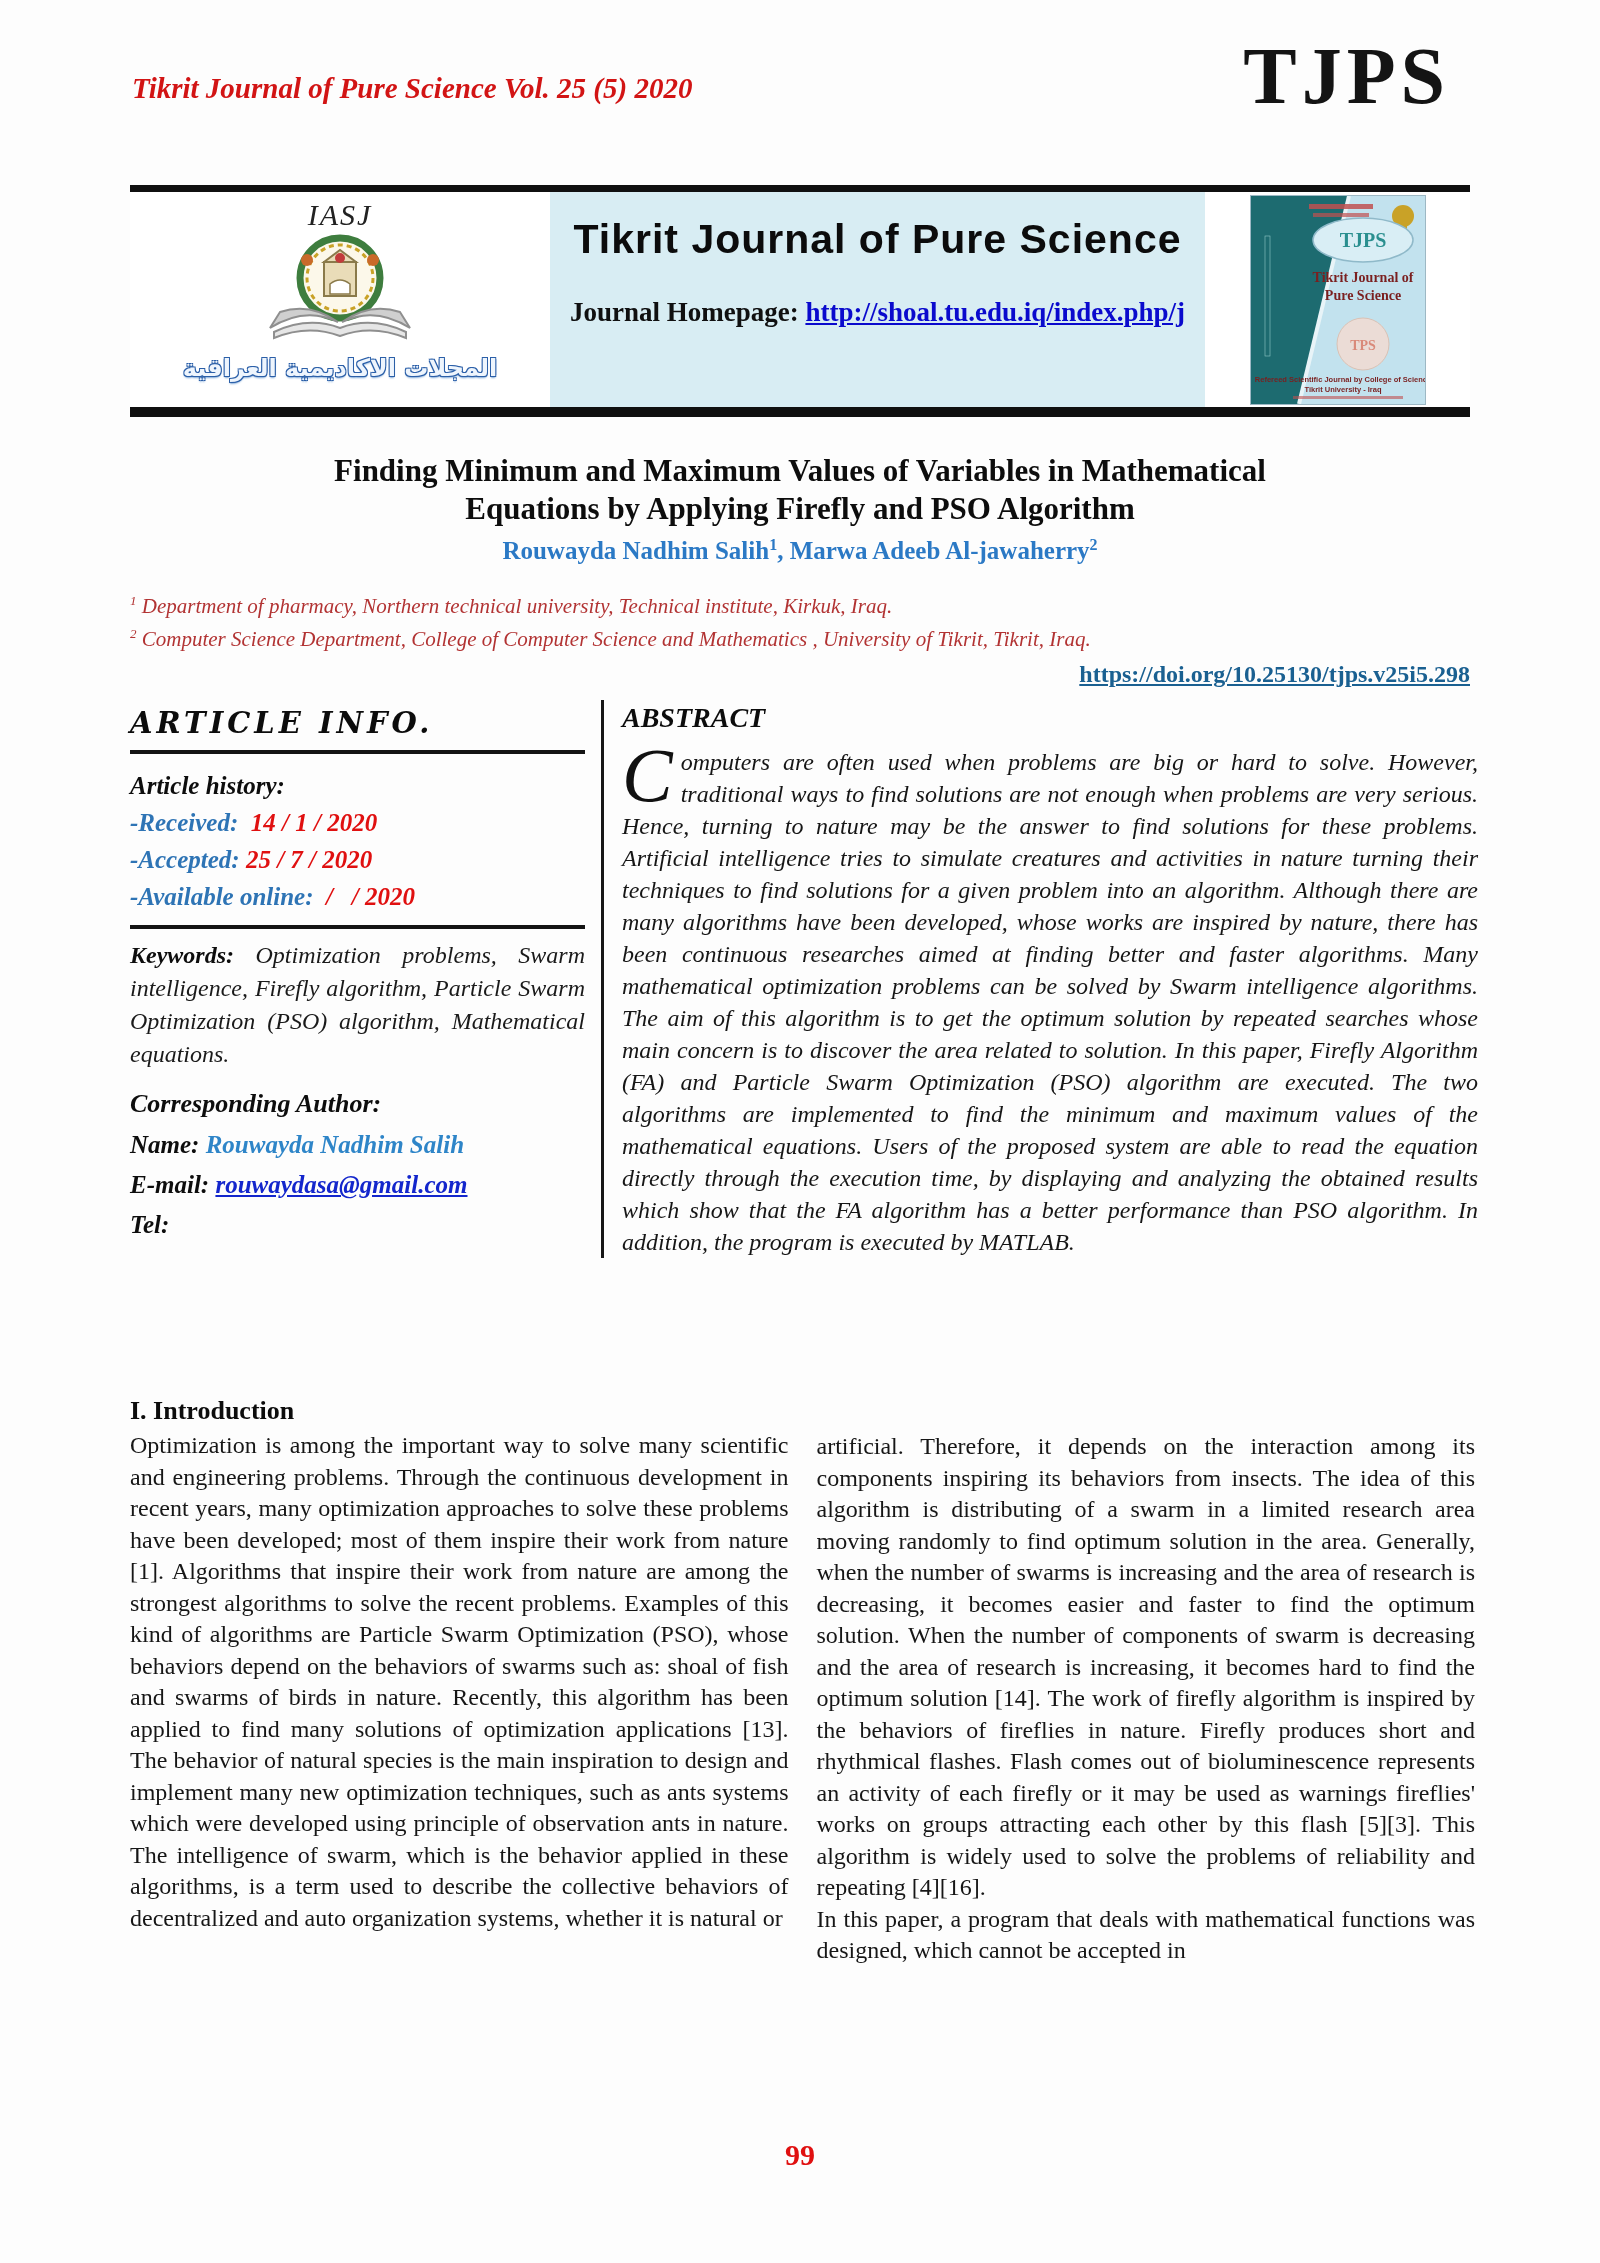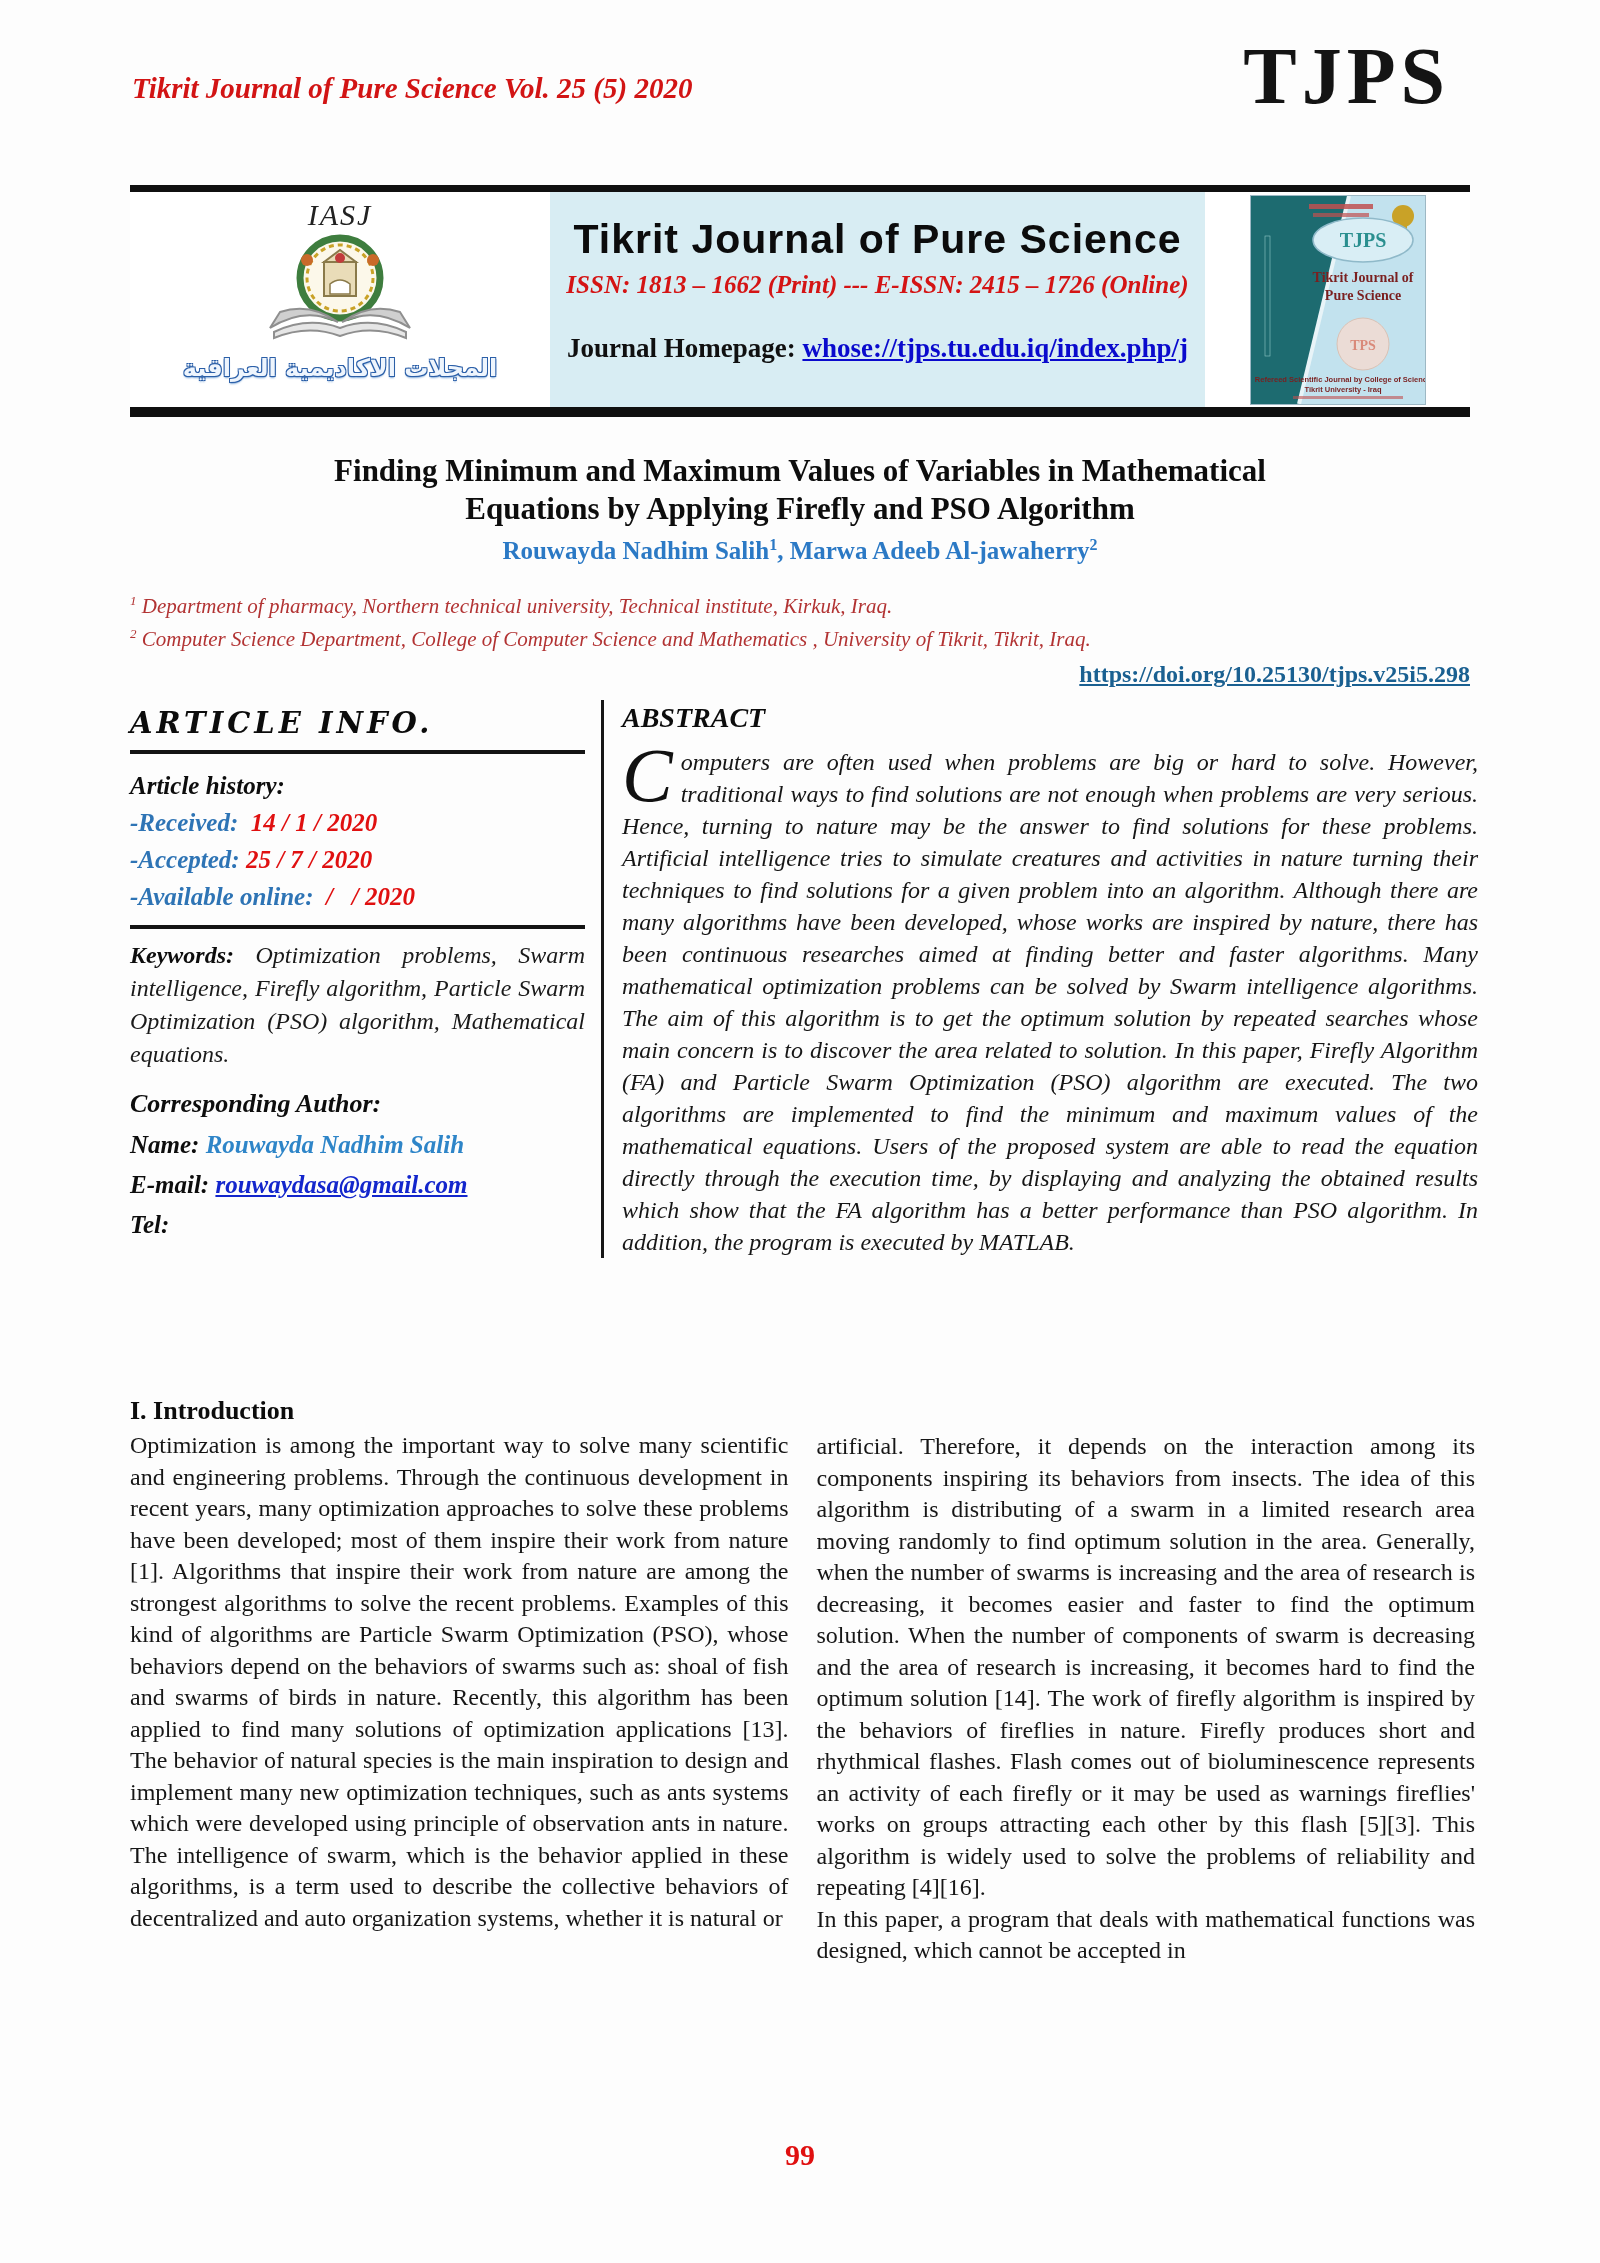--- a/index.html
+++ b/index.html
@@ -119,22 +119,21 @@
         <circle cx="90" cy="26" r="5" fill="#c23b3b"></circle>
         <path d="M80 52 Q90 44 100 52 L100 62 L80 62 Z" fill="#fff" stroke="#8a7a4a" stroke-width="1.5"></path>
         <path d="M20 96 Q55 74 88 90 Q60 70 30 80 Z" fill="#cfcfcf" stroke="#8f8f8f" stroke-width="2"></path>
         <path d="M160 96 Q125 74 92 90 Q120 70 150 80 Z" fill="#cfcfcf" stroke="#8f8f8f" stroke-width="2"></path>
         <path d="M24 100 Q58 84 90 96 Q122 84 156 100 L156 106 Q122 92 90 104 Q58 92 24 106 Z" fill="#e6e6e6" stroke="#8f8f8f" stroke-width="2"></path>
       </svg>
       <div class="iasj-arabic">المجلات الاكاديمية العراقية</div>
     </div>
     <div class="banner-center">
       <h1 class="journal-name">Tikrit Journal of Pure Science</h1>
-      <div class="issn-line">ISSN: 1813 – 1662 (Print)  --- E-ISSN: 2415 – 1726 (Online)</div>
-      <div class="homepage-line"><span>Journal Homepage: </span><a class="homepage-link" href="#">whose://tjps.tu.edu.iq/index.php/j</a></div>
+      <div class="homepage-line"><span>Journal Homepage: </span><a class="homepage-link" href="#">http://shoal.tu.edu.iq/index.php/j</a></div>
     </div>
     <div class="cover-wrap">
       <svg class="cover" width="174" height="208" viewBox="0 0 174 208">
         <rect x="0" y="0" width="174" height="208" fill="#c2e2ee"></rect>
         <polygon points="0,0 98,0 48,208 0,208" fill="#1d6b70"></polygon>
         <line x1="98" y1="0" x2="48" y2="208" stroke="#e8f4f8" stroke-width="4"></line>
         <rect x="58" y="8" width="64" height="5" fill="#c05050" opacity="0.85"></rect>
         <rect x="62" y="17" width="56" height="4" fill="#c05050" opacity="0.7"></rect>
         <circle cx="152" cy="20" r="11" fill="#c9a227"></circle>
         <rect x="148" y="28" width="8" height="10" fill="#c9a227"></rect>

